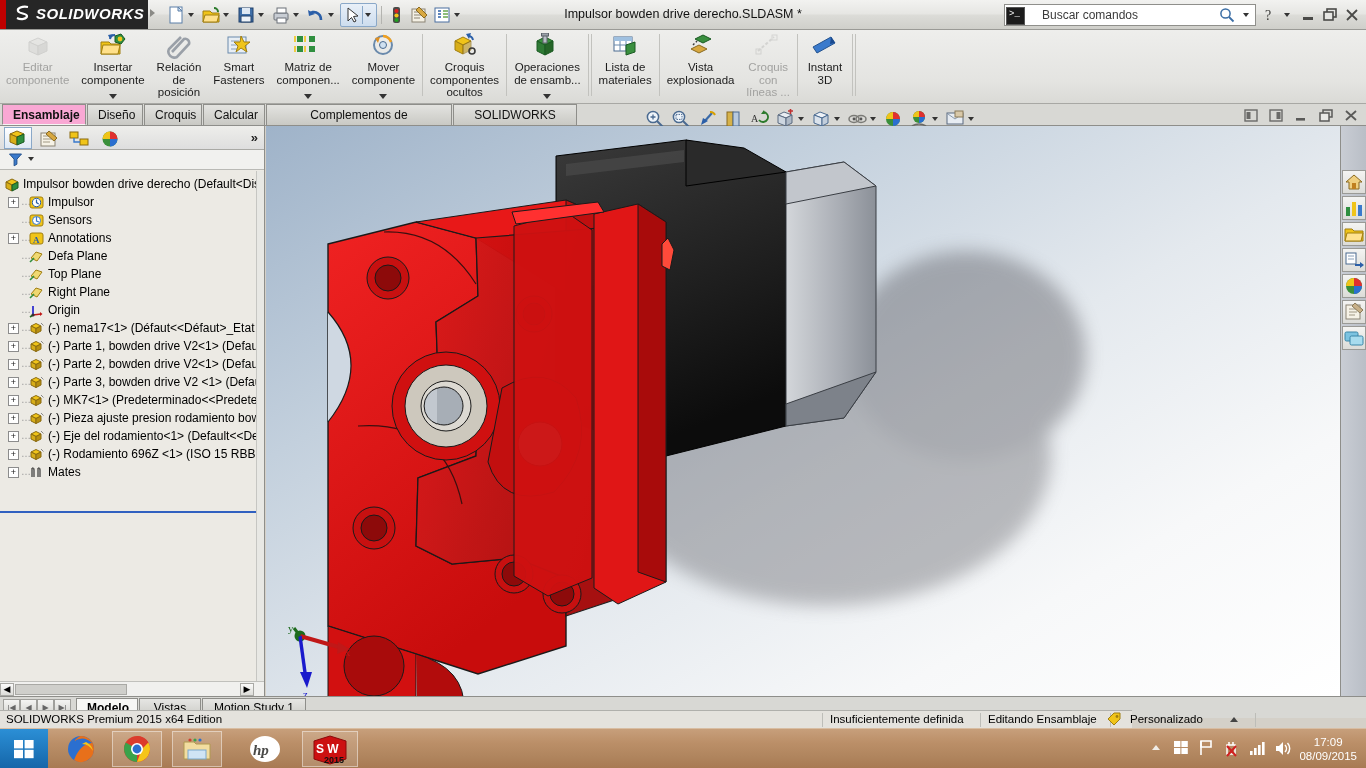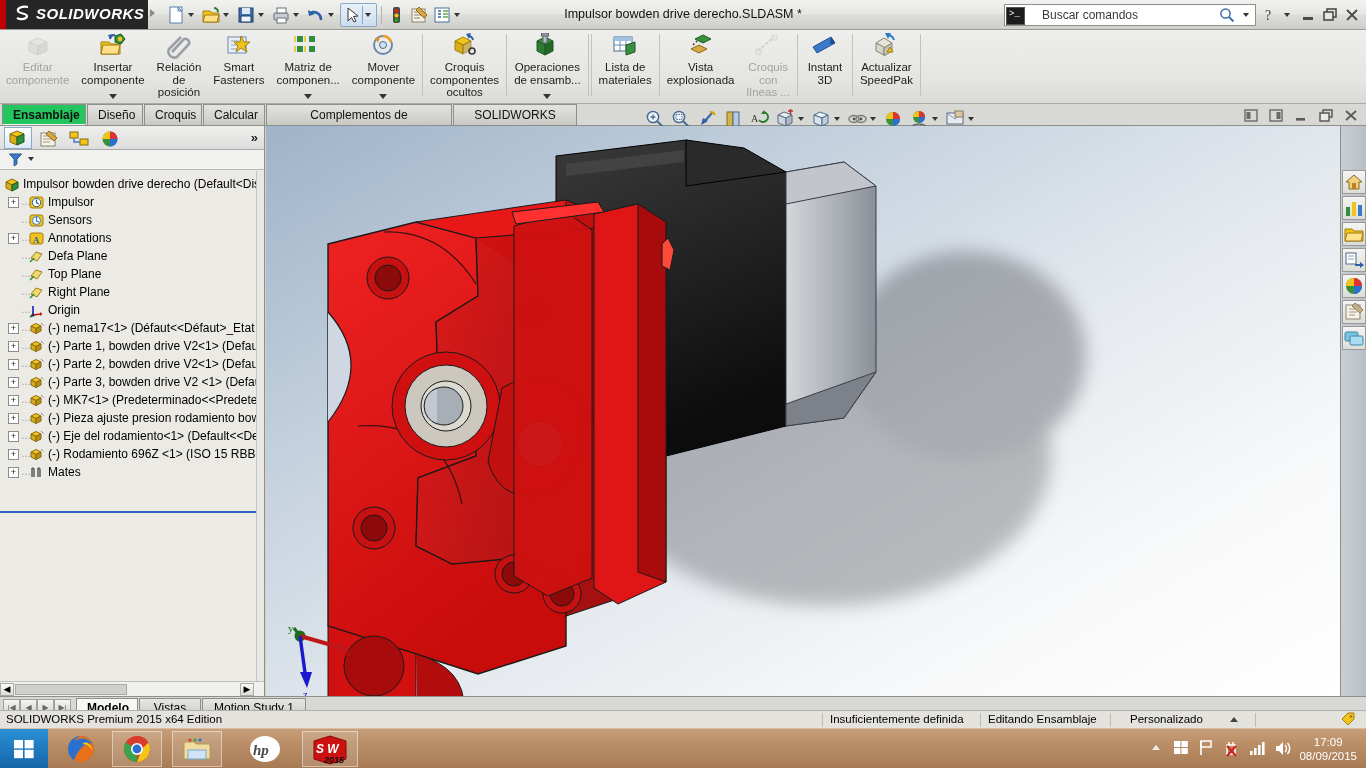--- a/index.html
+++ b/index.html
@@ -79,21 +79,21 @@
 
   
   .cmdtabs { position:absolute; left:0; top:104px; width:1366px; height:22px; background:#d8d8d4; }
   .ctab {
     position:absolute; top:0; height:21px; line-height:20px;
     padding:0 10px; font-size:12px;
     background:linear-gradient(to bottom,#e3e3e0,#c9c9c4);
     border:1px solid #8e8e8a; border-bottom:none;
     color:#111;
   }
-  .ctab.active { background:#22c55e; font-weight:bold; border-bottom:1px solid #f5f5f3; z-index:5;}
+  .ctab.active { background:#f9a8d4; font-weight:bold; border-bottom:1px solid #f5f5f3; z-index:5;}
   .tabs-underline{ position:absolute; left:0; top:125px; width:1366px; height:1px; background:#8e8e8a;}
 
   
   .leftpanel { position:absolute; left:0; top:126px; width:265px; bottom:72px; background:#eceae4; border-right:1px solid #8e8e8a; }
   .tree-tabs { height:24px; background:linear-gradient(to bottom,#eeeeeb,#dedede); border-bottom:1px solid #a9a9a5; position:relative;}
   .tt { position:absolute; top:1px; width:28px;height:22px; border:1px solid transparent; }
   .tt.sel { background:linear-gradient(to bottom,#ffffff,#dfe9f4); border:1px solid #8aa8c8; }
   .tt-more { position:absolute; right:6px; top:4px; font-size:13px; color:#222; font-weight:bold;}
   .filterbar { height:20px; background:#f1f1ef; border-bottom:1px solid #b9b9b5; position:relative;}
   .tree-area { position:absolute; left:0; right:0; top:45px; bottom:0; background:#eceae4; overflow:hidden; }
@@ -121,32 +121,32 @@
   .taskpane { position:absolute; right:0; top:126px; width:26px; bottom:72px; background:linear-gradient(to right,#c9cdd4,#b9bec6); border-left:1px solid #8e8e8a;}
   .tp-btn { width:24px;height:24px; margin:2px 1px; background:linear-gradient(to bottom,#f4f4f2,#dcdcd8); border:1px solid #9a9a96; position:relative;}
 
   
   .sheetbar { position:absolute; left:0; bottom:50px; width:1366px; height:22px; background:#d8d8d4; border-top:1px solid #8e8e8a;}
   .navbtns { position:absolute; left:3px; top:2px; display:flex; }
   .navb { width:17px;height:17px; background:linear-gradient(to bottom,#f4f4f2,#d4d4d0); border:1px solid #a0a09c; font-size:8px; text-align:center; line-height:15px; color:#666;}
   .sheettab { position:absolute; top:1px; height:20px; line-height:19px; padding:0 10px; font-size:12px;
     background:linear-gradient(to bottom,#e6e6e3,#cbcbc6); border:1px solid #8e8e8a; }
   .sheettab.active{ background:#f7f7f5; font-weight:bold; }
-  .statusbar { position:absolute; left:0; bottom:40px; width:1366px; height:18px; background:#e4e2dd; border-top:1px solid #b0b0ac; font-size:11.5px; }
+  .statusbar { position:absolute; left:0; bottom:40px; width:1132px; height:18px; background:#e4e2dd; border-top:1px solid #b0b0ac; font-size:11.5px; }
   .sb-txt { position:absolute; top:2px; }
   .sb-sep { position:absolute; top:2px; width:1px; height:14px; background:#bdbdb8;}
 
   
   .taskbar { position:absolute; left:0; bottom:0; width:1366px; height:40px;
     background:linear-gradient(to bottom, #c79f7b 0%, #bb8f68 35%, #b0855e 70%, #a87a53 100%);
     border-top:1px solid #d8bda2; }
   .tb-start { position:absolute; left:0; top:0; width:48px; height:40px; display:flex; align-items:center; justify-content:center;
     background:linear-gradient(to bottom,#2b8fd6,#1565a8); }
   .tb-app { position:absolute; top:2px; width:50px; height:36px; display:flex; align-items:center; justify-content:center; }
-  .tb-app.boxed { border:1px solid rgba(255,255,255,.45); background:rgba(255,255,255,.13);font-style:italic; }
+  .tb-app.boxed { border:1px solid rgba(255,255,255,.45); background:rgba(255,255,255,.13); }
   .tray { position:absolute; right:0; top:0; height:40px; display:flex; align-items:center; }
   .tray-clock { color:#fff; font-size:11.5px; text-align:center; line-height:14px; margin-right:9px; }
 
   .nowrap{white-space:nowrap;}
 </style>
 </head>
 <body>
 
 <div id="app">
 
@@ -417,32 +417,20 @@
       <div class="rb-sep"></div>
       <div class="rb-item">
         <span class="rb-ico"><svg width="28" height="26">
             <path d="M2 14 L20 4 L24 10 L6 20 Z" fill="#3a7acc" stroke="#24538f"></path>
             <path d="M20 4 L24 10 L19 11 Z" fill="#1a4a8f"></path>
           </svg></span>
         <span class="rb-lbl">Instant
 3D</span>
       </div>
       <div class="rb-sep"></div>
-      <div class="rb-item">
-        <span class="rb-ico"><svg width="28" height="26">
-            <path d="M4 10 L12 5 L20 10 L12 15 Z" fill="#e8e4d8" stroke="#8a8474"></path>
-            <path d="M4 10 v8 l8 4 v-8 Z" fill="#d8d4c8" stroke="#8a8474"></path>
-            <path d="M12 15 l8 -5 v8 l-8 5 Z" fill="#c8c4b8" stroke="#8a8474"></path>
-            <path d="M16 2 a7 7 0 0 1 6 5" stroke="#2b7acc" stroke-width="2" fill="none"></path>
-            <path d="M13 0 L19 0 L16 6 Z" fill="#2b7acc"></path>
-            <path d="M18 14 L21 19 h-6 Z" fill="#f0c419" stroke="#a07e10"></path>
-          </svg></span>
-        <span class="rb-lbl">Actualizar
-SpeedPak</span>
-      </div>
       <div class="rb-sep"></div>
     </div>
 
   <div class="cmdtabs" id="cmdtabs">
       <div class="ctab active" style="left: 2px; width: 84px; text-align: center;">Ensamblaje</div>
       <div class="ctab" style="left: 87px; width: 56px; text-align: center;">Diseño</div>
       <div class="ctab" style="left: 144px; width: 58px; text-align: center;">Croquis</div>
       <div class="ctab" style="left: 203px; width: 62px; text-align: center;">Calcular</div>
       <div class="ctab" style="left: 266px; width: 186px; text-align: center;">Complementos de SOLIDWORKS</div>
       <div class="ctab" style="left: 453px; width: 124px; text-align: center;">SOLIDWORKS MBD</div>

